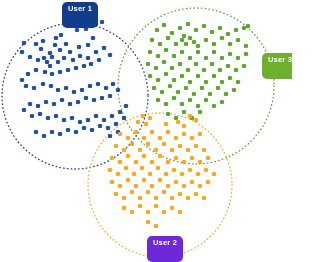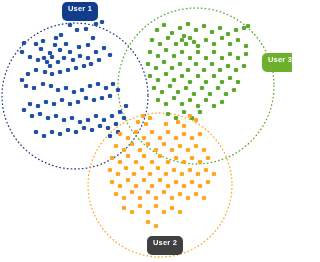--- a/index.html
+++ b/index.html
@@ -25,21 +25,21 @@
   .badge{
     position:absolute;
     box-sizing:border-box;
     border-radius:5px;
     color:#ffffff;
     font-size:7.5px;
     font-weight:bold;
     letter-spacing:0.2px;
     text-align:center;
     line-height:13px;
-    height:19px;
+    height:26px;
     padding:0 6px;
     white-space:nowrap;
     font-family:"Liberation Sans", sans-serif;
   }
 </style>
 </head>
 <body>
 
 <div id="stage">
   <svg id="plot" viewBox="0 0 292 262" preserveAspectRatio="none" xmlns="http://www.w3.org/2000/svg">
@@ -336,14 +336,14 @@
           <rect x="169.9" y="205.9" width="4.2" height="4.2" rx="1.3" ry="1.3"></rect>
           <rect x="177.9" y="209.9" width="4.2" height="4.2" rx="1.3" ry="1.3"></rect>
           <rect x="145.9" y="219.9" width="4.2" height="4.2" rx="1.3" ry="1.3"></rect>
           <rect x="153.9" y="223.9" width="4.2" height="4.2" rx="1.3" ry="1.3"></rect>
         </g>
       </g>
   </svg>
 
   <div class="badge" style="left: 62px; top: 2px; background: rgb(18, 60, 140); color: rgb(255, 255, 255);">User 1</div>
   <div class="badge" style="left: 262px; top: 53px; background: rgb(111, 175, 46); color: rgb(255, 255, 255); text-align: center;">User 3</div>
-  <div class="badge" style="left: 147px; top: 236px; background: #404040; color: rgb(255, 255, 255);">User 2</div>
+  <div class="badge" style="left: 147px; top: 236px; background: #6d28d9; color: rgb(255, 255, 255);">User 2</div>
 </div>
 
 </body></html>

